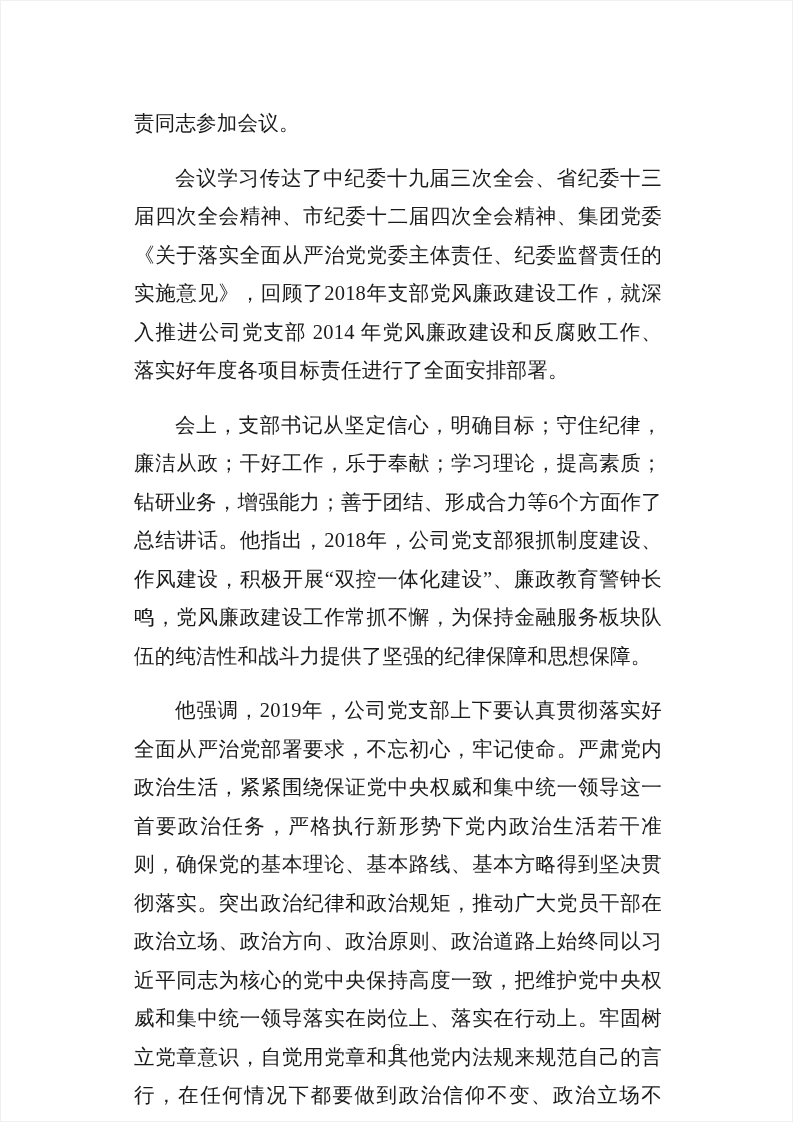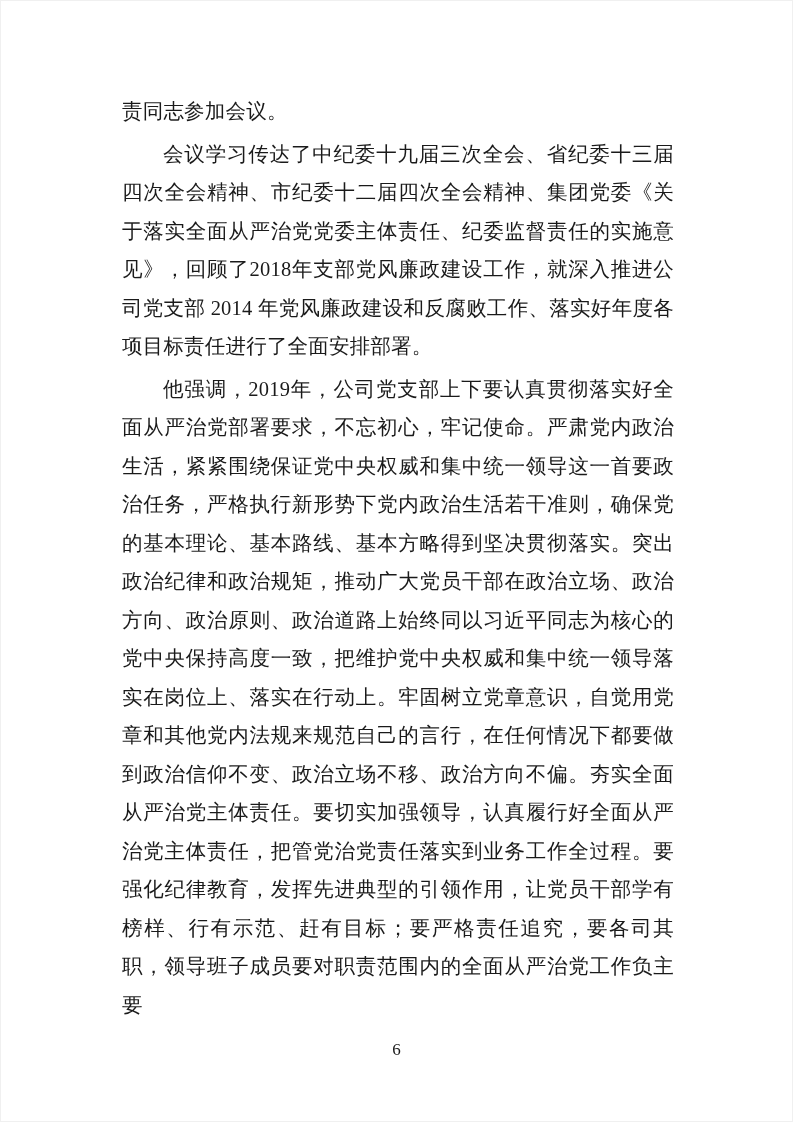--- a/index.html
+++ b/index.html
@@ -28,21 +28,21 @@
   }
   .doc-body {
     font-size: 20.5px;
     line-height: 38.5px;
     color: #1a1a1a;
     text-align: justify;
     text-justify: inter-ideograph;
     letter-spacing: 0.2px;
   }
   .para {
-    margin: 4px;
+    margin: 16px;
     padding: 0;
     text-indent: 0;
   }
   .para.indent {
     text-indent: 2em;
   }
   .page-number {
     position: absolute;
     left: 0;
     right: 0;
@@ -60,18 +60,19 @@
   }
 </style>
 </head>
 <body>
 
 <div class="page">
   <div class="page-inner">
     <div class="doc-body">
       <p class="para">责同志参加会议。</p>
       <p class="para indent">会议学习传达了中纪委十九届三次全会、省纪委十三届四次全会精神、市纪委十二届四次全会精神、集团党委《关于落实全面从严治党党委主体责任、纪委监督责任的实施意见》，回顾了2018年支部党风廉政建设工作，就深入推进公司党支部 2014 年党风廉政建设和反腐败工作、落实好年度各项目标责任进行了全面安排部署。</p>
+      <p class="para indent">会上，支部书记从坚定信心，明确目标；守住纪律，廉洁从政；干好工作，乐于奉献；学习理论，提高素质；钻研业务，增强能力；善于团结、形成合力等6个方面作了总结讲话。他指出，2018年，公司党支部狠抓制度建设、作风建设，积极开展“双控一体化建设”、廉政教育警钟长鸣，党风廉政建设工作常抓不懈，为保持金融服务板块队伍的纯洁性和战斗力提供了坚强的纪律保障和思想保障。</p>
       <p class="para indent">他强调，2019年，公司党支部上下要认真贯彻落实好全面从严治党部署要求，不忘初心，牢记使命。严肃党内政治生活，紧紧围绕保证党中央权威和集中统一领导这一首要政治任务，严格执行新形势下党内政治生活若干准则，确保党的基本理论、基本路线、基本方略得到坚决贯彻落实。突出政治纪律和政治规矩，推动广大党员干部在政治立场、政治方向、政治原则、政治道路上始终同以习近平同志为核心的党中央保持高度一致，把维护党中央权威和集中统一领导落实在岗位上、落实在行动上。牢固树立党章意识，自觉用党章和其他党内法规来规范自己的言行，在任何情况下都要做到政治信仰不变、政治立场不移、政治方向不偏。夯实全面从严治党主体责任。要切实加强领导，认真履行好全面从严治党主体责任，把管党治党责任落实到业务工作全过程。要强化纪律教育，发挥先进典型的引领作用，让党员干部学有榜样、行有示范、赶有目标；要严格责任追究，要各司其职，领导班子成员要对职责范围内的全面从严治党工作负主要</p>
     </div>
   </div>
   <div class="page-number">6</div>
   <div class="page-edge-shadow"></div>
 </div>
 
 </body></html>

